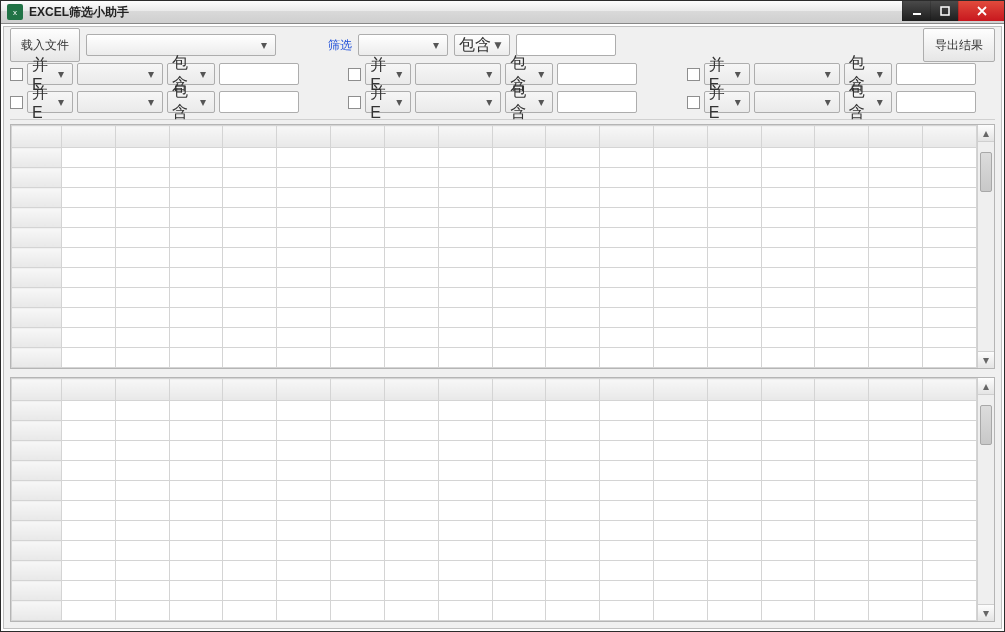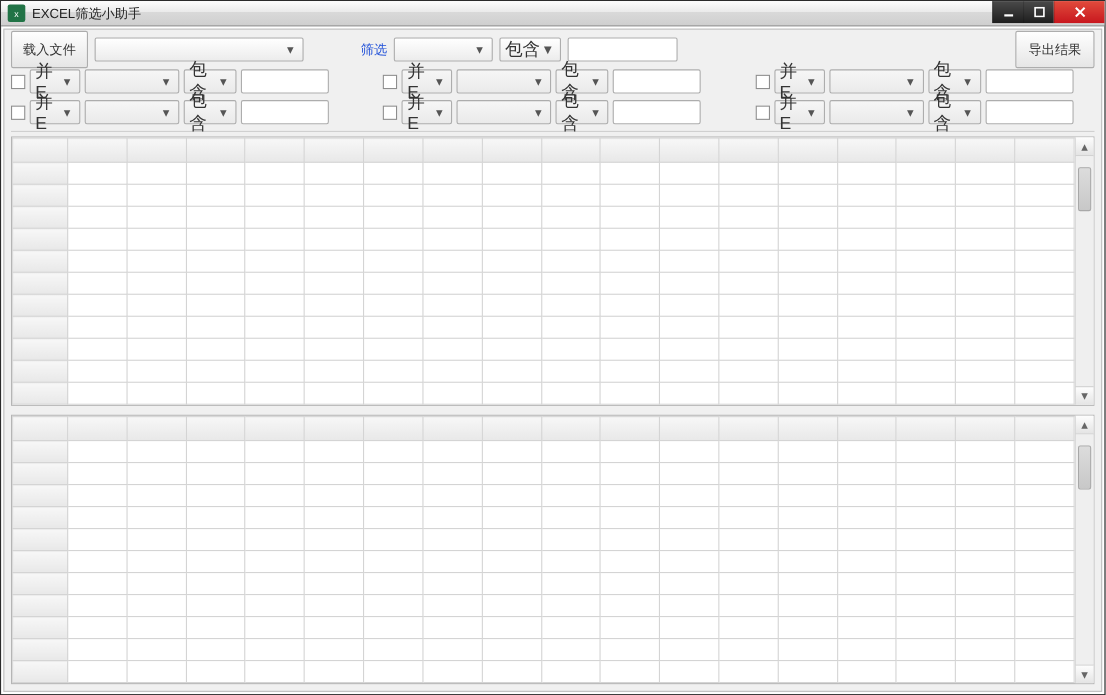--- a/index.html
+++ b/index.html
@@ -29,21 +29,21 @@
   position: relative;
 }
 .titlebar .app-icon {
   width: 16px; height: 16px;
   background: #217346;
   border-radius: 2px;
   margin-right: 6px;
   display: flex; align-items: center; justify-content: center;
 }
 .titlebar .app-icon svg { display:block; }
-.titlebar .title { color: #222; }
+.titlebar .title { color: #222; font-weight: bold; }
 .win-controls {
   position: absolute; right: 0; top: 0;
   display: flex;
   height: 20px;
 }
 .win-btn {
   width: 28px; height: 20px;
   display: flex; align-items: center; justify-content: center;
   border-left: 1px solid rgba(0,0,0,0.15);
 }

